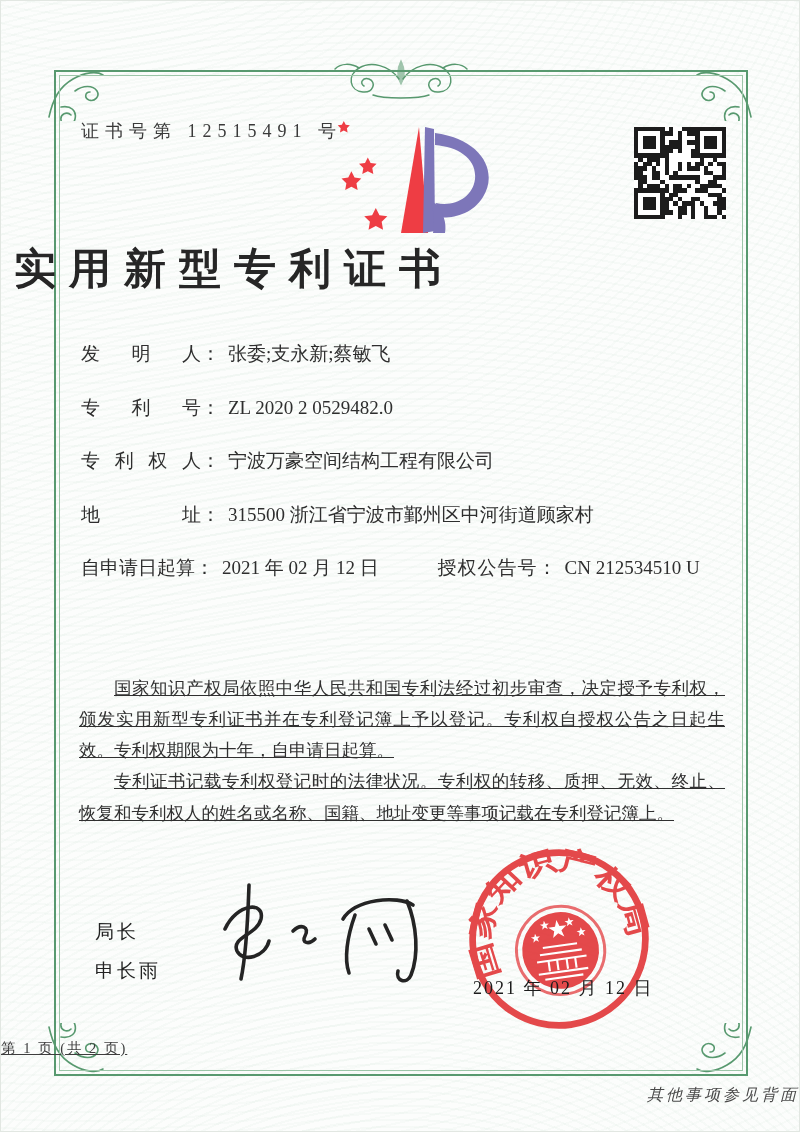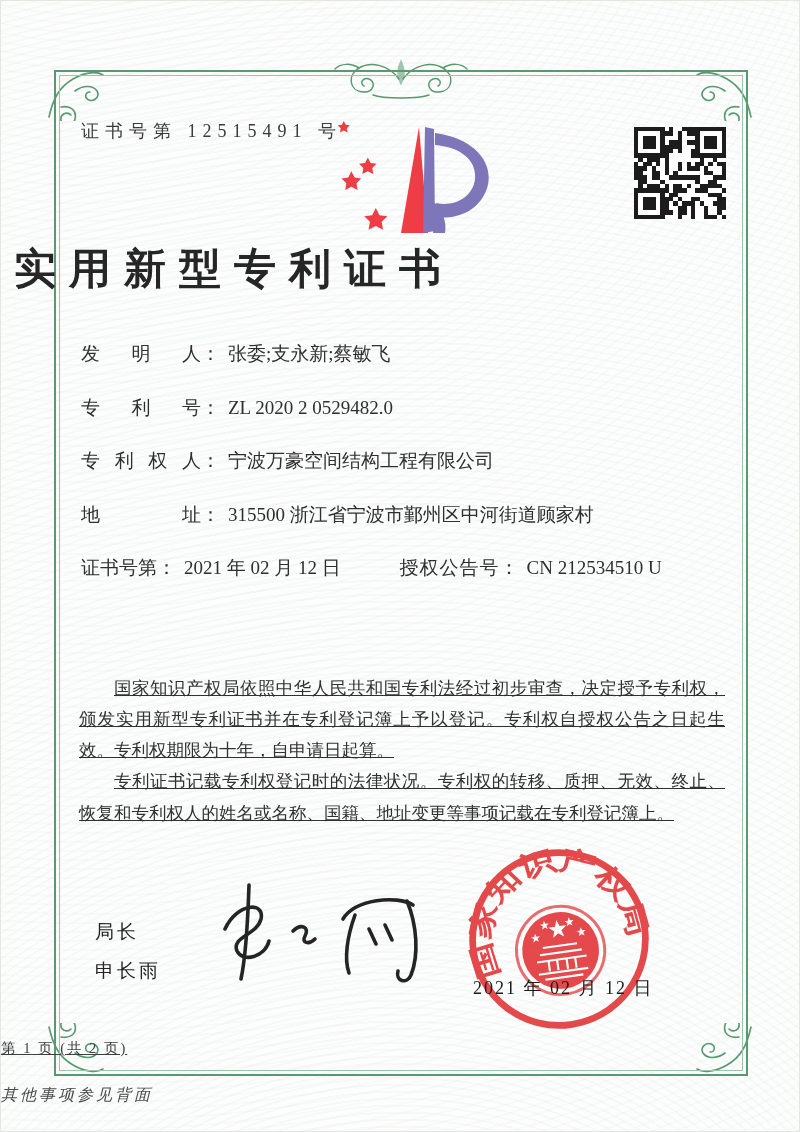--- a/index.html
+++ b/index.html
@@ -60,21 +60,21 @@
   
   .signer{ position:absolute; left:94px; top:912px; font-size:19px; color:#222;
            letter-spacing:3px; line-height:2.05; }
   .signature{ position:absolute; left:196px; top:872px; width:270px; height:120px; }
   .seal{ position:absolute; left:462px; top:842px; width:192px; height:192px;
          transform:rotate(-8deg); opacity:.92; }
   .seal-date{ position:absolute; left:472px; top:975px; font-size:18px; color:#1c1c1c;
               letter-spacing:2px; z-index:3; }
   .page-info{ position:absolute; left:0; top:1038px; width:100%; 
               font-size:14.5px; color:#3d3d3d; letter-spacing:2px;text-decoration:underline; }
-  .back-note{ position:absolute; left:0; top:1084px; width:100%; text-align:left;
+  .back-note{ position:absolute; left:0; top:1084px; width:100%; text-align:right;
               font-size:16px; color:#4a4a4a; letter-spacing:3px; font-style:italic; }
 </style>
 </head>
 <body>
 
 <div class="page">
 
   <div class="corner c-tl">
     <svg viewBox="0 0 60 60" fill="none" stroke="currentColor" stroke-width="1.6" stroke-linecap="round">
       <path d="M4,56 C8,38 14,26 28,18 C40,11 52,10 58,14"></path>
@@ -304,21 +304,21 @@
     <div class="frow">
       <span class="flabel">专利号</span><span class="fcolon">：</span><span>ZL 2020 2 0529482.0</span>
     </div>
     <div class="frow">
       <span class="flabel">专利权人</span><span class="fcolon">：</span><span>宁波万豪空间结构工程有限公司</span>
     </div>
     <div class="frow">
       <span class="flabel">地址</span><span class="fcolon">：</span><span>315500 浙江省宁波市鄞州区中河街道顾家村</span>
     </div>
     <div class="frow">
-      <span class="flabel2">证书号第</span><span class="fcolon">：</span><span>2021 年 02 月 12 日</span>
+      <span class="flabel2">自申请日起算</span><span class="fcolon">：</span><span>2021 年 02 月 12 日</span>
       <span class="pair2">
         <span class="flabel2">授权公告号</span><span class="fcolon">：</span><span>CN 212534510 U</span>
       </span>
     </div>
   </div>
 
   <div class="paras">
     <p>国家知识产权局依照中华人民共和国专利法经过初步审查，决定授予专利权，颁发实用新型专利证书并在专利登记簿上予以登记。专利权自授权公告之日起生效。专利权期限为十年，自申请日起算。</p>
     <p>专利证书记载专利权登记时的法律状况。专利权的转移、质押、无效、终止、恢复和专利权人的姓名或名称、国籍、地址变更等事项记载在专利登记簿上。</p>
   </div>

